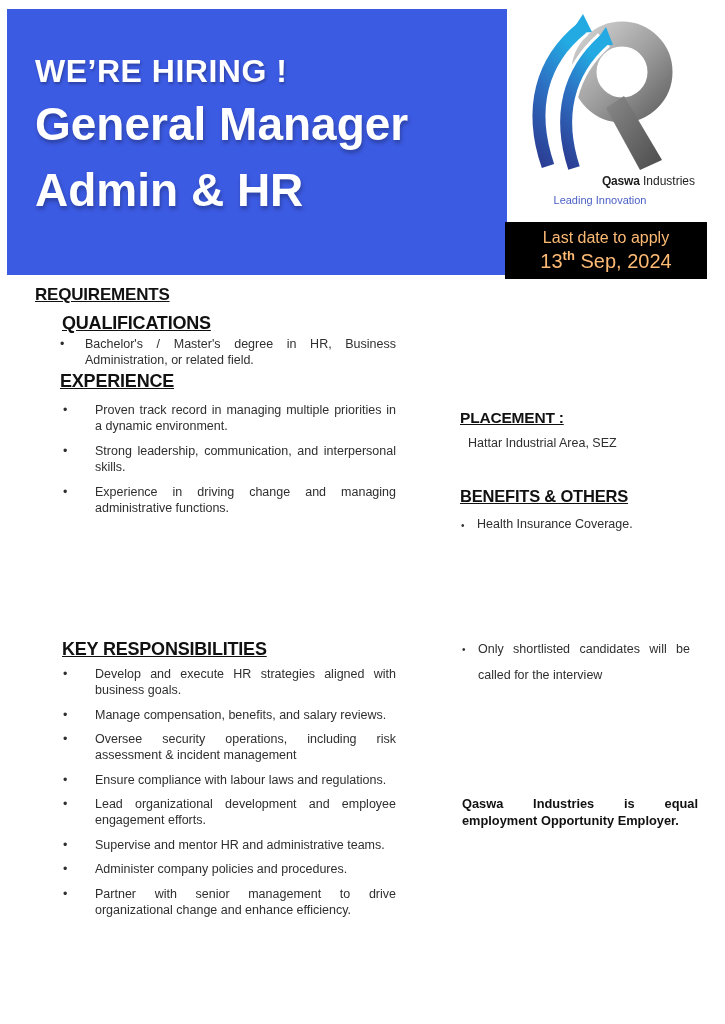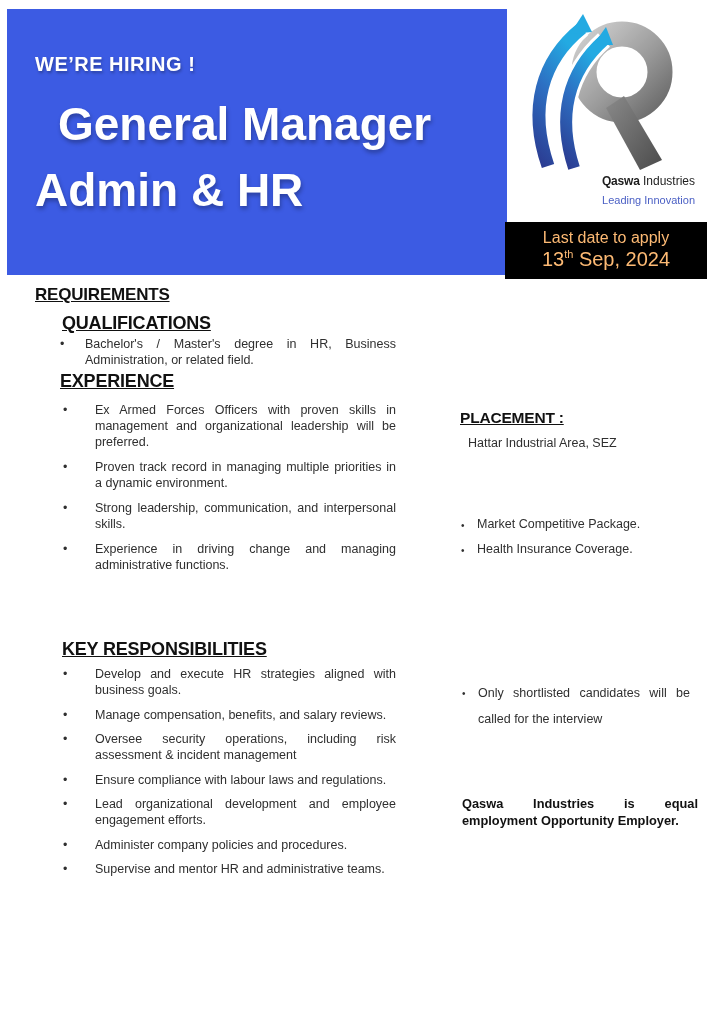--- a/index.html
+++ b/index.html
@@ -3,34 +3,34 @@
 <meta charset="utf-8">
 <style>
   html,body{margin:0;padding:0;background:#e8e8e8;}
   .page{
     position:relative;width:725px;height:1024px;background:#ffffff;
     font-family:"Liberation Sans","DejaVu Sans",sans-serif;color:#2b2b2b;
     overflow:hidden;margin:0 auto;
   }
   
   .banner{position:absolute;left:7px;top:9px;width:500px;height:266px;background:#3c5be3;}
-  .banner .hiring{position:absolute;left:28px;top:44px;font-size:20px;font-weight:bold;color:#fff;
+  .banner .hiring{position:absolute;left:28px;top:44px;font-size:32px;font-weight:bold;color:#fff;
     letter-spacing:.5px;text-shadow:1px 2px 3px rgba(0,0,0,.30);white-space:nowrap;}
   .banner .title1{position:absolute;left:28px;top:88px;font-size:46px;font-weight:bold;color:#fff;
-    text-shadow:1px 3px 4px rgba(0,0,0,.30);white-space:nowrap;margin-left:23px;}
+    text-shadow:1px 3px 4px rgba(0,0,0,.30);white-space:nowrap;}
   .banner .title2{position:absolute;left:28px;top:154px;font-size:46px;font-weight:bold;color:#fff;
     text-shadow:1px 3px 4px rgba(0,0,0,.30);white-space:nowrap;}
   .logo-wrap{position:absolute;left:520px;top:12px;width:170px;height:168px;}
   .company{position:absolute;left:505px;top:174px;width:190px;text-align:right;font-size:12px;color:#1d1d1d;white-space:nowrap;}
   .company b{letter-spacing:-0.2px;}
-  .tagline{position:absolute;left:505px;top:194px;width:190px;text-align:right;font-size:11px;color:#4a5fc4;}
+  .tagline{position:absolute;left:505px;top:194px;width:190px;text-align:center;font-size:11px;color:#4a5fc4;}
   .deadline{position:absolute;left:505px;top:222px;width:202px;height:57px;background:#000;color:#fdba74;text-align:center;}
   .deadline .lbl{margin-top:7px;font-size:16px;}
   .deadline .date{font-size:20px;margin-top:1px;}
-  .deadline sup{font-size:11px;}
+  .deadline sup{font-size:13px;font-weight:bold;}
   
   .hd{position:absolute;font-weight:bold;color:#111;letter-spacing:-0.2px;white-space:nowrap;text-decoration:underline;}
   .hd.req{left:35px;top:285px;font-size:17px;}
   .hd.qual{left:62px;top:313px;font-size:18px;}
   .hd.exp{left:60px;top:371px;font-size:18px;}
   .hd.resp{left:62px;top:639px;font-size:18px;}
   .hd.place{left:460px;top:409px;font-size:15.5px;}
   .hd.ben{left:460px;top:487px;font-size:16.5px;}
   
   ul.blist{position:absolute;list-style:none;margin:0;padding:0;font-size:12.5px;line-height:16px;color:#2f2f2f;}
@@ -41,21 +41,21 @@
   ul.exp-list{left:63px;top:402px;width:333px;}
   ul.exp-list li{margin-bottom:9px;}
   ul.resp-list{left:63px;top:666px;width:333px;}
   ul.resp-list li{margin-bottom:8.5px;}
   
   .place-val{position:absolute;left:468px;top:436px;font-size:12.5px;color:#2f2f2f;white-space:nowrap;}
   ul.ben-list{left:461px;top:516px;width:240px;}
   ul.ben-list li{padding-left:16px;margin-bottom:9px;}
   ul.ben-list li::before{content:"\2022";font-size:10px;top:2px;}
   ul.note-list{left:462px;top:636px;width:228px;line-height:26px;}
-  ul.note-list li{padding-left:16px;margin-top:44px;}
+  ul.note-list li{padding-left:16px;}
   ul.note-list li::before{content:"\2022";font-size:10px;top:1px;}
   .equal{position:absolute;left:462px;top:795px;width:236px;font-size:12.8px;font-weight:bold;color:#111;
     text-align:justify;text-align-last:left;line-height:17px;}
   .footer{position:absolute;left:447px;top:963px;width:276px;height:52px;background:#2a5180;color:#fff;
     text-align:center;}
   .footer .l1{margin-top:7px;font-size:17px;font-weight:bold;}
   .footer .l2{font-size:15px;font-weight:bold;margin-top:0px;}
 </style>
 </head>
 <body>
@@ -111,44 +111,44 @@
   <div class="hd req">REQUIREMENTS</div>
   <div class="hd qual">QUALIFICATIONS</div>
   <ul class="blist qual-list">
 
   <li class="bitem">Bachelor's / Master's degree in HR, Business Administration, or related field.</li>
     </ul>
 
   <div class="hd exp">EXPERIENCE</div>
   <ul class="blist exp-list">
 
-      <li class="bitem">Ex Armed Forces Officers with proven skills in management and organizational leadership will be preferred.</li>
       <li class="bitem">Proven track record in managing multiple priorities in a dynamic environment.</li>
       <li class="bitem">Strong leadership, communication, and interpersonal skills.</li>
       <li class="bitem">Experience in driving change and managing administrative functions.</li>
     </ul>
 
   <div class="hd resp">KEY RESPONSIBILITIES</div>
   <ul class="blist resp-list">
 
   <li class="bitem">Develop and execute HR strategies aligned with business goals.</li>
       <li class="bitem">Manage compensation, benefits, and salary reviews.</li>
       <li class="bitem">Oversee security operations, including risk assessment &amp; incident management</li>
       <li class="bitem">Ensure compliance with labour laws and regulations.</li>
       <li class="bitem">Lead organizational development and employee engagement efforts.</li>
+      <li class="bitem">Supervise and mentor HR and administrative teams.</li>
       <li class="bitem">Administer company policies and procedures.</li>
-      <li class="bitem">Supervise and mentor HR and administrative teams.</li>
+      <li class="bitem">Partner with senior management to drive organizational change and enhance efficiency.</li>
     </ul>
 
   <div class="hd place">PLACEMENT :</div>
   <div class="place-val">Hattar Industrial Area, SEZ</div>
 
+  <div class="hd ben">BENEFITS &amp; OTHERS</div>
   <ul class="blist ben-list">
 
-  <li class="bitem">Market Competitive Package.</li>
       <li class="bitem">Health Insurance Coverage.</li>
     </ul>
 
   <ul class="blist note-list">
 
   <li class="bitem">Only shortlisted candidates will be called for the interview</li>
     </ul>
 
   <div class="equal">Qaswa Industries is equal employment Opportunity Employer.</div>
 

